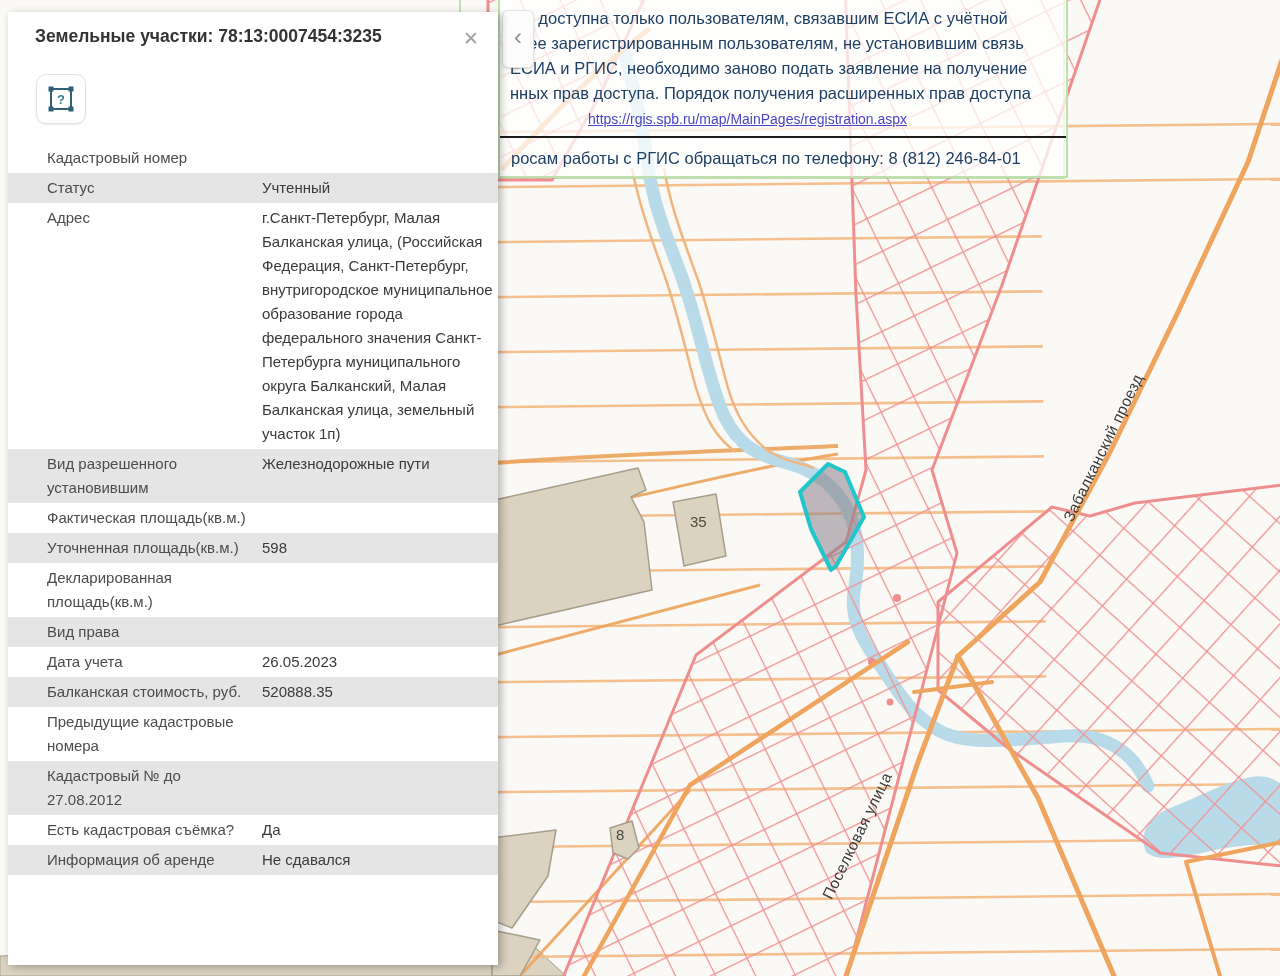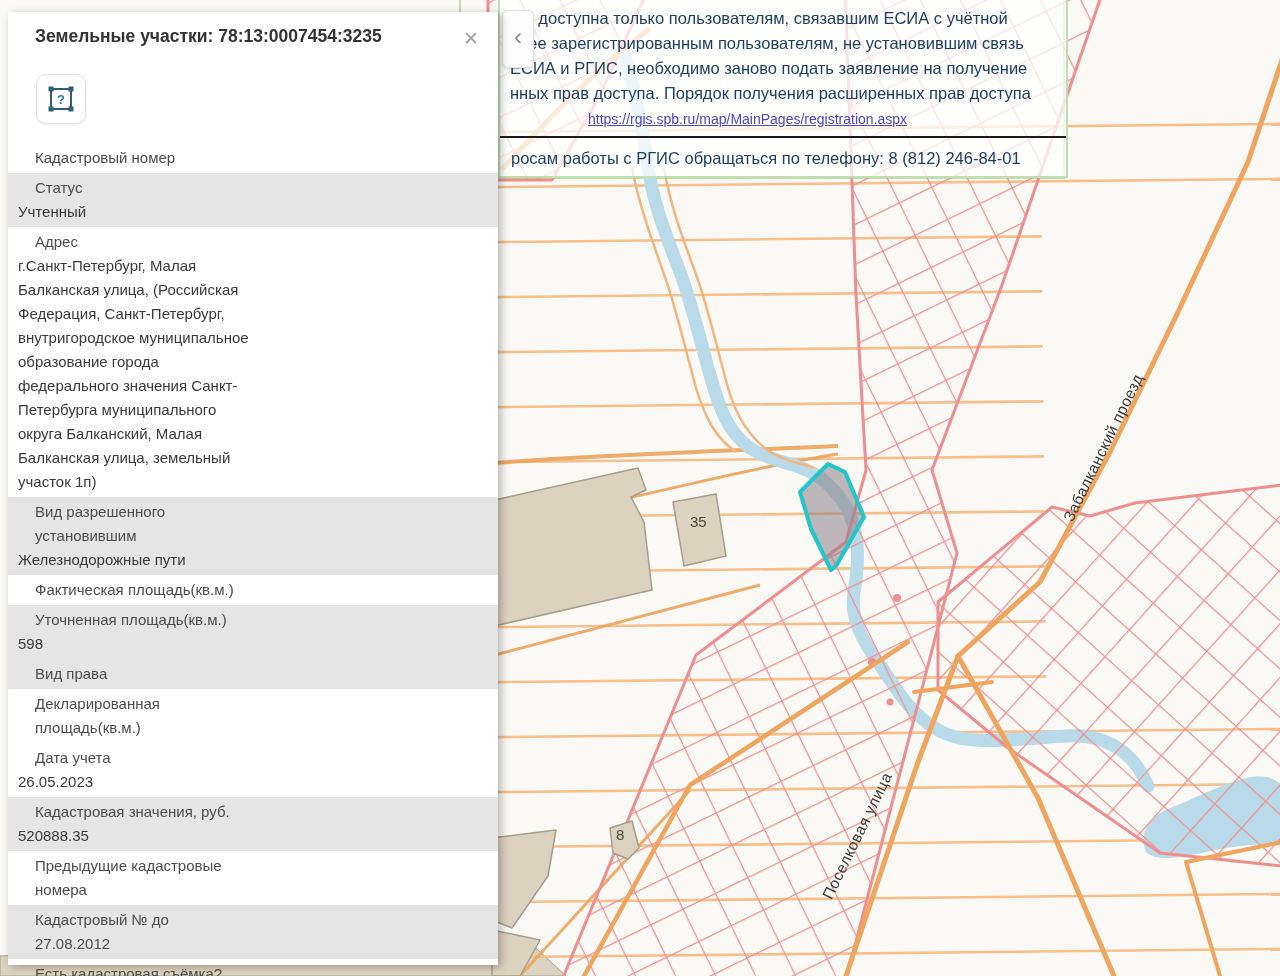--- a/index.html
+++ b/index.html
@@ -27,21 +27,21 @@
   #panel{position:absolute;left:8px;top:12px;width:490px;height:953px;background:#ffffff;z-index:30;
     box-shadow:3px 2px 8px rgba(0,0,0,.28);box-sizing:border-box;}
   #panel-header{position:relative;padding:14px 0 0 27px;}
   #panel-title{font-size:17.5px;font-weight:bold;color:#333333;text-align:right;}
   #close-btn{position:absolute;right:16px;top:16px;width:22px;height:22px;border:none;background:none;
     font-size:19px;color:#a2a2a2;cursor:pointer;line-height:22px;text-align:center;padding:0;}
   #tool-btn{position:absolute;left:28px;top:62px;width:50px;height:50px;background:#fff;
     border:1px solid #e2e2e2;border-radius:10px;box-shadow:0 1px 2px rgba(0,0,0,.08);
     display:flex;align-items:center;justify-content:center;cursor:pointer;}
   #attr-table{position:absolute;left:0;top:131px;width:100%;}
-  .attr-row{display:flex;padding:3px 0;font-size:15px;line-height:24px;flex-direction:column;}
+  .attr-row{display:flex;padding:3px 12px;font-size:15px;line-height:24px;}
   .attr-row.alt{background:#e5e5e5;}
   .attr-label{width:205px;padding-left:27px;color:#4c4c4c;flex:none;}
   .attr-value{width:235px;padding-left:10px;color:#3a3a3a;flex:none;}
 
   a{cursor:pointer;}
 </style>
 </head>
 <body>
 
 <div id="stage">
@@ -181,34 +181,34 @@
           <div class="attr-value">Железнодорожные пути</div>
         </div>
         <div class="attr-row">
           <div class="attr-label">Фактическая площадь(кв.м.)</div>
           <div class="attr-value"></div>
         </div>
         <div class="attr-row alt">
           <div class="attr-label">Уточненная площадь(кв.м.)</div>
           <div class="attr-value">598</div>
         </div>
+        <div class="attr-row">
+          <div class="attr-label">Декларированная площадь(кв.м.)</div>
+          <div class="attr-value"></div>
+        </div>
         <div class="attr-row alt">
           <div class="attr-label">Вид права</div>
-          <div class="attr-value"></div>
-        </div>
-        <div class="attr-row">
-          <div class="attr-label">Декларированная площадь(кв.м.)</div>
           <div class="attr-value"></div>
         </div>
         <div class="attr-row">
           <div class="attr-label">Дата учета</div>
           <div class="attr-value">26.05.2023</div>
         </div>
         <div class="attr-row alt">
-          <div class="attr-label">Кадастровая значения, руб.</div>
+          <div class="attr-label">Балканская стоимость, руб.</div>
           <div class="attr-value">520888.35</div>
         </div>
         <div class="attr-row">
           <div class="attr-label">Предыдущие кадастровые номера</div>
           <div class="attr-value"></div>
         </div>
         <div class="attr-row alt">
           <div class="attr-label">Кадастровый № до 27.08.2012</div>
           <div class="attr-value"></div>
         </div>

